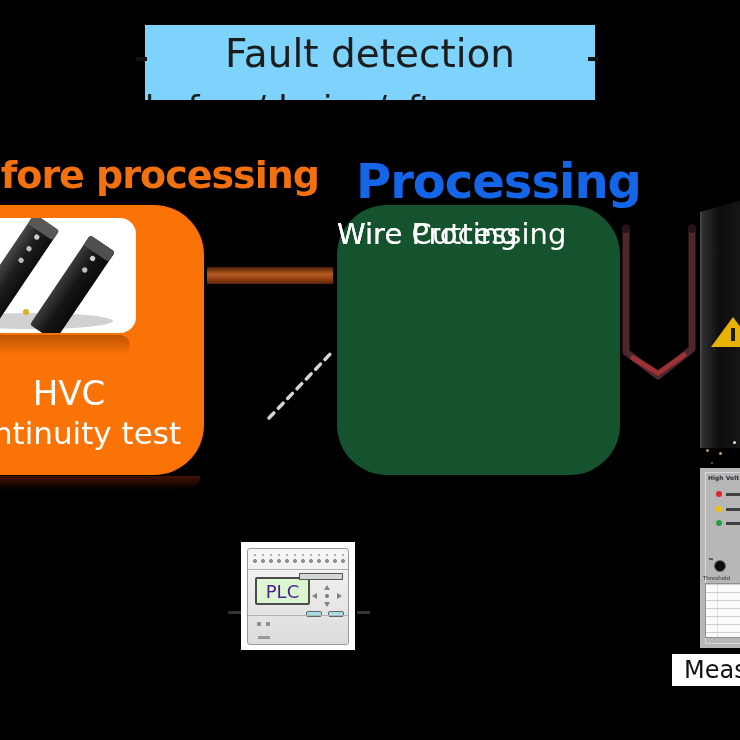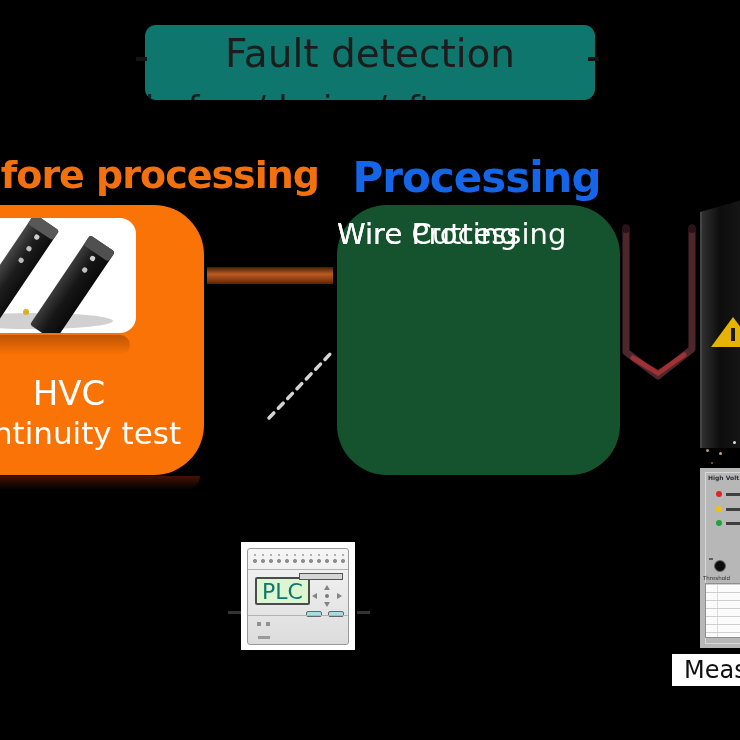--- a/index.html
+++ b/index.html
@@ -1,21 +1,21 @@
 <!DOCTYPE html>
 <html><head>
 <meta charset="utf-8">
 <style>
   html,body{margin:0;padding:0;background:#000;}
   #stage{position:relative;width:740px;height:740px;background:#000;overflow:hidden;
          font-family:"DejaVu Sans","Liberation Sans",sans-serif;}
   #stage *{position:absolute;box-sizing:border-box;}
 
   
-  .title-box{left:145px;top:25px;width:450px;height:75px;background:#0f766e;overflow:hidden;border-radius:11px;}
+  .title-box{left:145px;top:25px;width:450px;height:75px;background:#7dd3fc;overflow:hidden;}
   .title-line1{left:0;right:0;top:6px;text-align:center;font-size:39px;color:#1c1c1c;white-space:nowrap;}
   .title-line2{left:0;right:0;top:63px;text-align:center;font-size:34px;color:#1c1c1c;white-space:nowrap;}
   .edge-dash{width:11px;height:4px;background:#141414;top:57px;}
   .edge-dash.l{left:136px;} .edge-dash.r{left:588px;}
 
   
   .heading-before{left:-52px;top:153px;font-size:38px;font-weight:bold;letter-spacing:-1px;
                   color:#f2700e;white-space:nowrap;}
   .box-before{left:-66px;top:205px;width:270px;height:270px;background:#fa7306;border-radius:50px;}
   .box-before-glow{left:-60px;top:476px;width:260px;height:14px;
@@ -26,21 +26,21 @@
   .cap1{left:0;width:100%;top:168px;text-align:center;font-size:34px;color:#fff;white-space:nowrap;}
   .cap2{left:0;width:100%;top:210px;text-align:center;font-size:31px;color:#fff;white-space:nowrap;}
 
   
   .wire-copper{left:207px;top:267px;width:126px;height:17px;
     background:linear-gradient(to bottom,#4a1c06,#b85c22 42%,#8a3810 78%,#56220a),
                repeating-linear-gradient(90deg,rgba(0,0,0,.12) 0 2px,rgba(255,255,255,.04) 2px 5px);
     background-blend-mode:normal;}
 
   
-  .heading-proc{left:335px;top:153px;width:283px;text-align:center;font-size:42px;font-weight:bold;
+  .heading-proc{left:356px;top:153px;width:283px;text-align:center;font-size:48px;font-weight:bold;
                 letter-spacing:-1px;color:#1565e8;white-space:nowrap;}
   .box-proc{left:337px;top:205px;width:283px;height:270px;background:#14532d;border-radius:50px;
             display:flex;flex-direction:column;justify-content:space-between;
             padding:12px 0 20px;position:absolute;}
   .box-proc .step{position:static;color:#fff;font-size:29px;text-align:center;white-space:nowrap;}
 
   
   .overlay{left:0;top:0;width:740px;height:740px;pointer-events:none;}
 
   
@@ -48,21 +48,21 @@
   .plc-device{left:6px;top:6px;right:6px;bottom:5px;background:linear-gradient(#f6f6f6,#dcdcdc);
               border:1px solid #9a9a9a;border-radius:3px;}
   .plc-top-terms{left:3px;top:3px;right:3px;height:15px;
      background-image:radial-gradient(circle at 4px 9px,#8f8f8f 1.7px,rgba(0,0,0,0) 2.3px),
                       radial-gradient(circle at 4px 3px,#b0b0b0 .9px,rgba(0,0,0,0) 1.3px);
      background-size:8px 15px;}
   .plc-divider-t{left:0;top:20px;right:0;height:1px;background:#b2b2b2;}
   .plc-divider-b{left:0;bottom:28px;right:0;height:1px;background:#b2b2b2;}
   .plc-screen{left:7px;top:28px;width:55px;height:28px;background:#dcf6d2;border:2px solid #4c4c4c;
               border-radius:2px;display:flex;align-items:center;justify-content:center;}
-  .plc-screen span{position:static;font-size:22px;color:#0f766e;}
+  .plc-screen span{position:static;font-size:18px;color:#4c1d95;}
   .plc-slot{right:5px;top:24px;width:44px;height:7px;border:1px solid #555;background:#d6d6d6;}
   .plc-dpad{left:64px;top:36px;width:30px;height:22px;}
   .plc-dpad i{display:block;width:0;height:0;border-style:solid;}
   .pd-up{left:12px;top:0;border-width:0 3.5px 5px 3.5px;border-color:rgba(0,0,0,0);border-bottom-color:#848484;}
   .pd-down{left:12px;bottom:0;border-width:5px 3.5px 0 3.5px;border-color:rgba(0,0,0,0);border-top-color:#848484;}
   .pd-left{left:0;top:8px;border-width:3.5px 5px 3.5px 0;border-color:rgba(0,0,0,0);border-right-color:#848484;}
   .pd-right{right:0;top:8px;border-width:3.5px 0 3.5px 5px;border-color:rgba(0,0,0,0);border-left-color:#848484;}
   .pd-dot{left:13px;top:9px;width:4px;height:4px;border-radius:50%;background:#7a7a7a;}
   .plc-btn{top:62px;width:16px;height:6px;background:#a5dde6;border:1px solid #666;border-radius:2px;}
   .plc-btn.b1{left:58px;} .plc-btn.b2{left:80px;}

